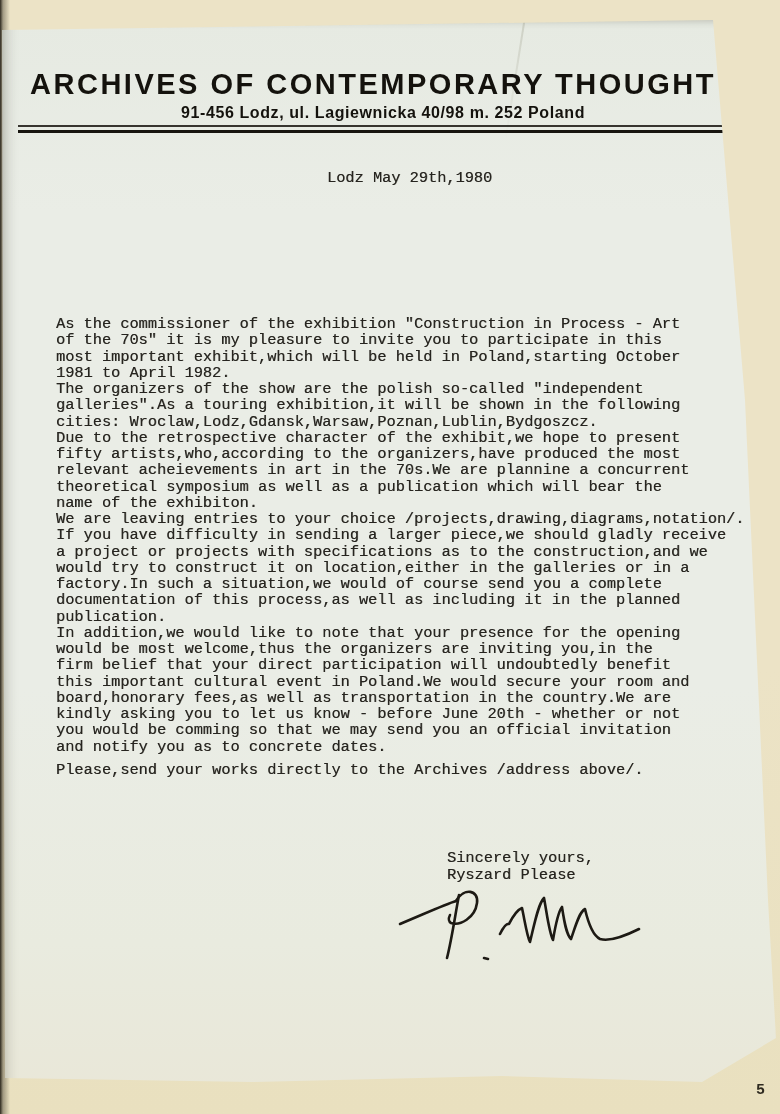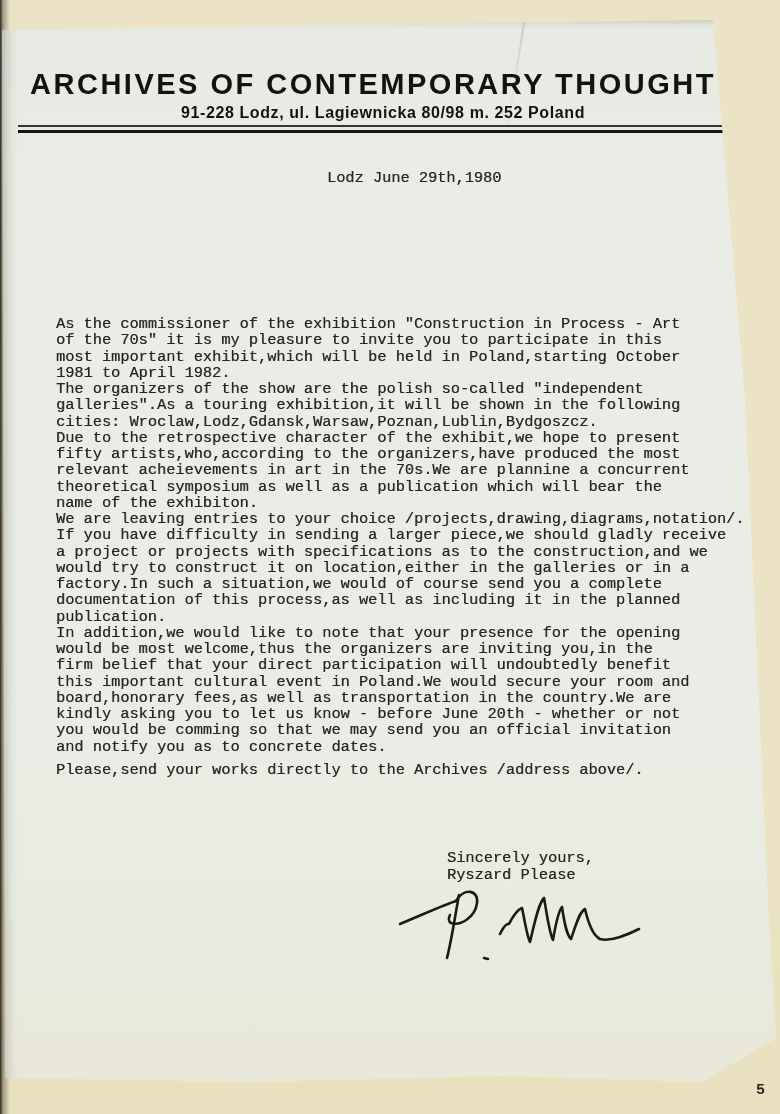--- a/index.html
+++ b/index.html
@@ -73,26 +73,26 @@
 <body>
 
 <div class="scene">
   <div class="book-edge"></div>
 
   <div class="paper">
     <div class="crease"></div>
 
     <header>
       <div class="lh-title">ARCHIVES OF CONTEMPORARY THOUGHT</div>
-      <div class="lh-address">91-228 Lodz, ul. Lagiewnicka 80/98 m. 252 Poland</div>
+      <div class="lh-address">91-456 Lodz, ul. Lagiewnicka 40/98 m. 252 Poland</div>
       <div class="rule rule-thin"></div>
       <div class="rule rule-thick"></div>
     </header>
 
-    <div class="dateline type">Lodz June 29th,1980</div>
+    <div class="dateline type">Lodz May 29th,1980</div>
 
     <div class="body-lines type"><div class="line">As the commissioner of the exhibition "Construction in Process - Art</div><div class="line">of the 70s" it is my pleasure to invite you to participate in this</div><div class="line">most important exhibit,which will be held in Poland,starting October</div><div class="line">1981 to April 1982.</div><div class="line">The organizers of the show are the polish so-called "independent</div><div class="line">galleries".As a touring exhibition,it will be shown in the following</div><div class="line">cities: Wroclaw,Lodz,Gdansk,Warsaw,Poznan,Lublin,Bydgoszcz.</div><div class="line">Due to the retrospective character of the exhibit,we hope to present</div><div class="line">fifty artists,who,according to the organizers,have produced the most</div><div class="line">relevant acheievements in art in the 70s.We are plannine a concurrent</div><div class="line">theoretical symposium as well as a publication which will bear the</div><div class="line">name of the exhibiton.</div><div class="line">We are leaving entries to your choice /projects,drawing,diagrams,notation/.</div><div class="line">If you have difficulty in sending a larger piece,we should gladly receive</div><div class="line">a project or projects with specifications as to the construction,and we</div><div class="line">would try to construct it on location,either in the galleries or in a</div><div class="line">factory.In such a situation,we would of course send you a complete</div><div class="line">documentation of this process,as well as including it in the planned</div><div class="line">publication.</div><div class="line">In addition,we would like to note that your presence for the opening</div><div class="line">would be most welcome,thus the organizers are inviting you,in the</div><div class="line">firm belief that your direct participation will undoubtedly benefit</div><div class="line">this important cultural event in Poland.We would secure your room and</div><div class="line">board,honorary fees,as well as transportation in the country.We are</div><div class="line">kindly asking you to let us know - before June 20th - whether or not</div><div class="line">you would be comming so that we may send you an official invitation</div><div class="line">and notify you as to concrete dates.</div><div class="line blank"></div><div class="line">Please,send your works directly to the Archives /address above/.</div></div>
 
     <div class="closing type">Sincerely yours,</div>
     <div class="signer type">Ryszard Please</div>
 
     <svg class="signature" width="255" height="95" viewBox="0 0 255 95" aria-hidden="true">
       <path d="M6,42 C30,32 52,22 62,19"></path>
       <path d="M62,19 C70,5 85,8 83,21 C81,36 66,44 57,41 C55,40 54,37 56,33"></path>
       <path d="M65,13 C61,34 58,56 53,76"></path>

